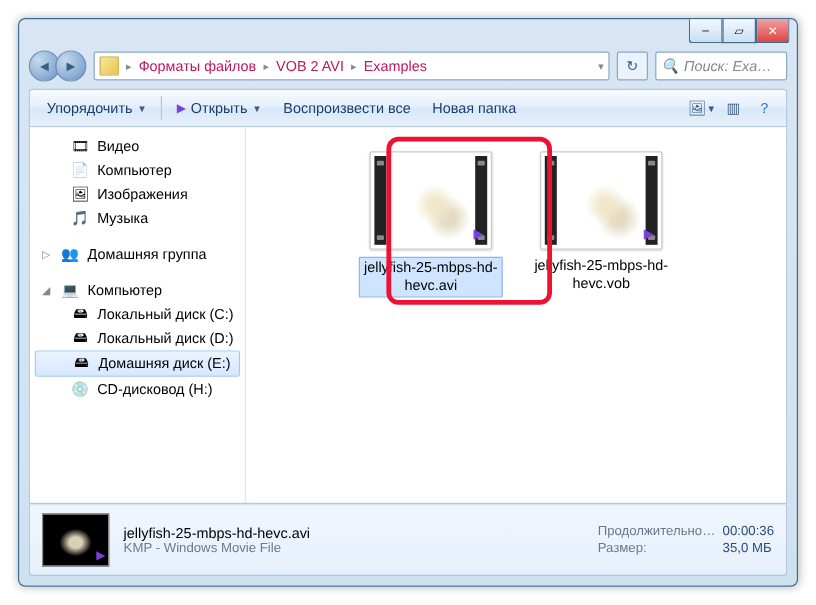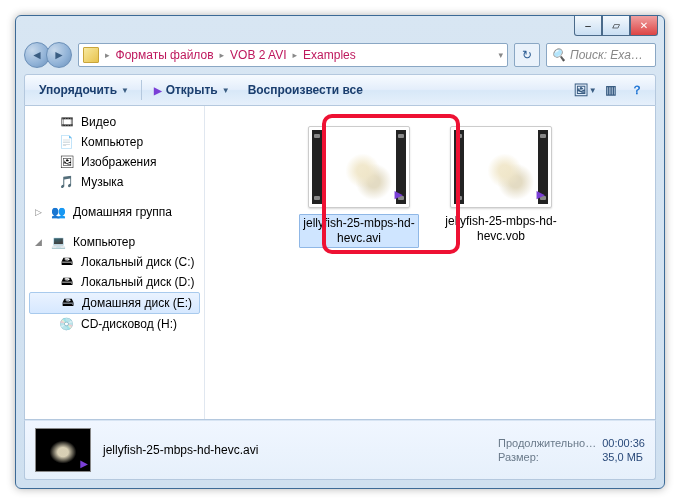--- a/index.html
+++ b/index.html
@@ -43,21 +43,21 @@
 .search {
   width:110px; height:24px; border:1px solid #8aa7c4; border-radius:2px; background:#fff;
   display:flex; align-items:center; padding:0 4px; font-size:12px; color:#888; font-style:italic; gap:4px;
 }
 
 
 .toolbar {
   height:32px; margin:0 8px;
   background: linear-gradient(to bottom,#f7fbff,#e4eefb 48%,#d8e8f8 52%,#e6f0fb);
   border:1px solid #b4c8de; border-radius:3px 3px 0 0;
-  display:flex; align-items:center; padding:0 6px; font-size:12px; gap:2px;font-weight:bold;
+  display:flex; align-items:center; padding:0 6px; font-size:12px; gap:2px;
 }
 .toolbar .titem { padding:4px 8px; color:#1a3e6e; display:flex; align-items:center; gap:4px; border-radius:2px; cursor:default; }
 .toolbar .titem .drop { font-size:8px; color:#3a5d82; }
 .toolbar .vr { width:1px; height:20px; background:#b4c8de; margin:0 2px; }
 .toolbar .spacer { flex:1; }
 .toolbar .icobtn { width:24px; height:24px; display:flex; align-items:center; justify-content:center; color:#3a5d82; }
 .play { color:#7a3fd6; font-size:10px; }
 
 
 .body { flex:1; display:flex; margin:0 8px; background:#fff; border:1px solid #b4c8de; border-top:none; }
@@ -145,20 +145,21 @@
       <span>Упорядочить</span>
         <span class="drop">▼</span>
     </div>
     <div class="vr"></div>
     <div class="titem">
       <span class="play">▶</span>
       <span>Открыть</span>
         <span class="drop">▼</span>
     </div>
     <div class="titem">Воспроизвести все</div>
+    <div class="titem">Новая папка</div>
     <div class="spacer"></div>
     <div class="icobtn">🖼<span class="drop" style="font-size:8px">▼</span></div>
     <div class="icobtn">▥</div>
     <div class="icobtn" style="color:#1e74d4">？</div>
   </div>
 
   <div class="body">
     <div class="tree">
       <div class="node l2">
           <span class="ico">🎞</span>
@@ -228,20 +229,21 @@
       <div class="redbox"></div>
     </div>
   </div>
 
   <div class="details">
     <div class="dthumb">
         <span class="dplay">▶</span>
       </div>
     <div class="meta1">
       <span class="fname">jellyfish-25-mbps-hd-hevc.avi</span>
+      <span class="ftype">KMP - Windows Movie File</span>
     </div>
     <div class="meta2">
       <span class="k">Продолжительно…</span>
       <span class="v">00:00:36</span>
       <span class="k">Размер:</span>
       <span class="v">35,0 МБ</span>
     </div>
   </div>
 
 </div>

